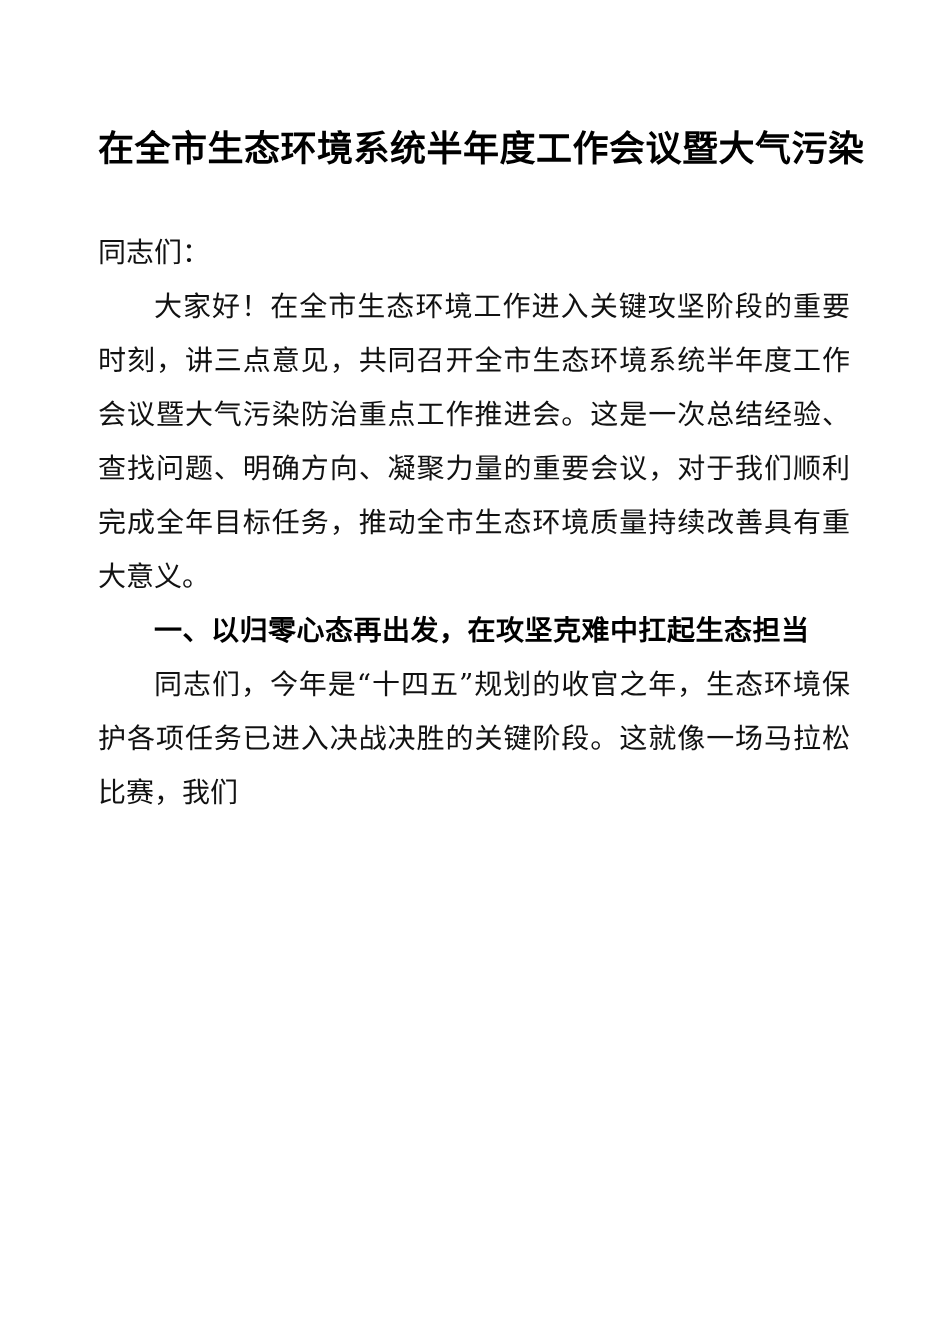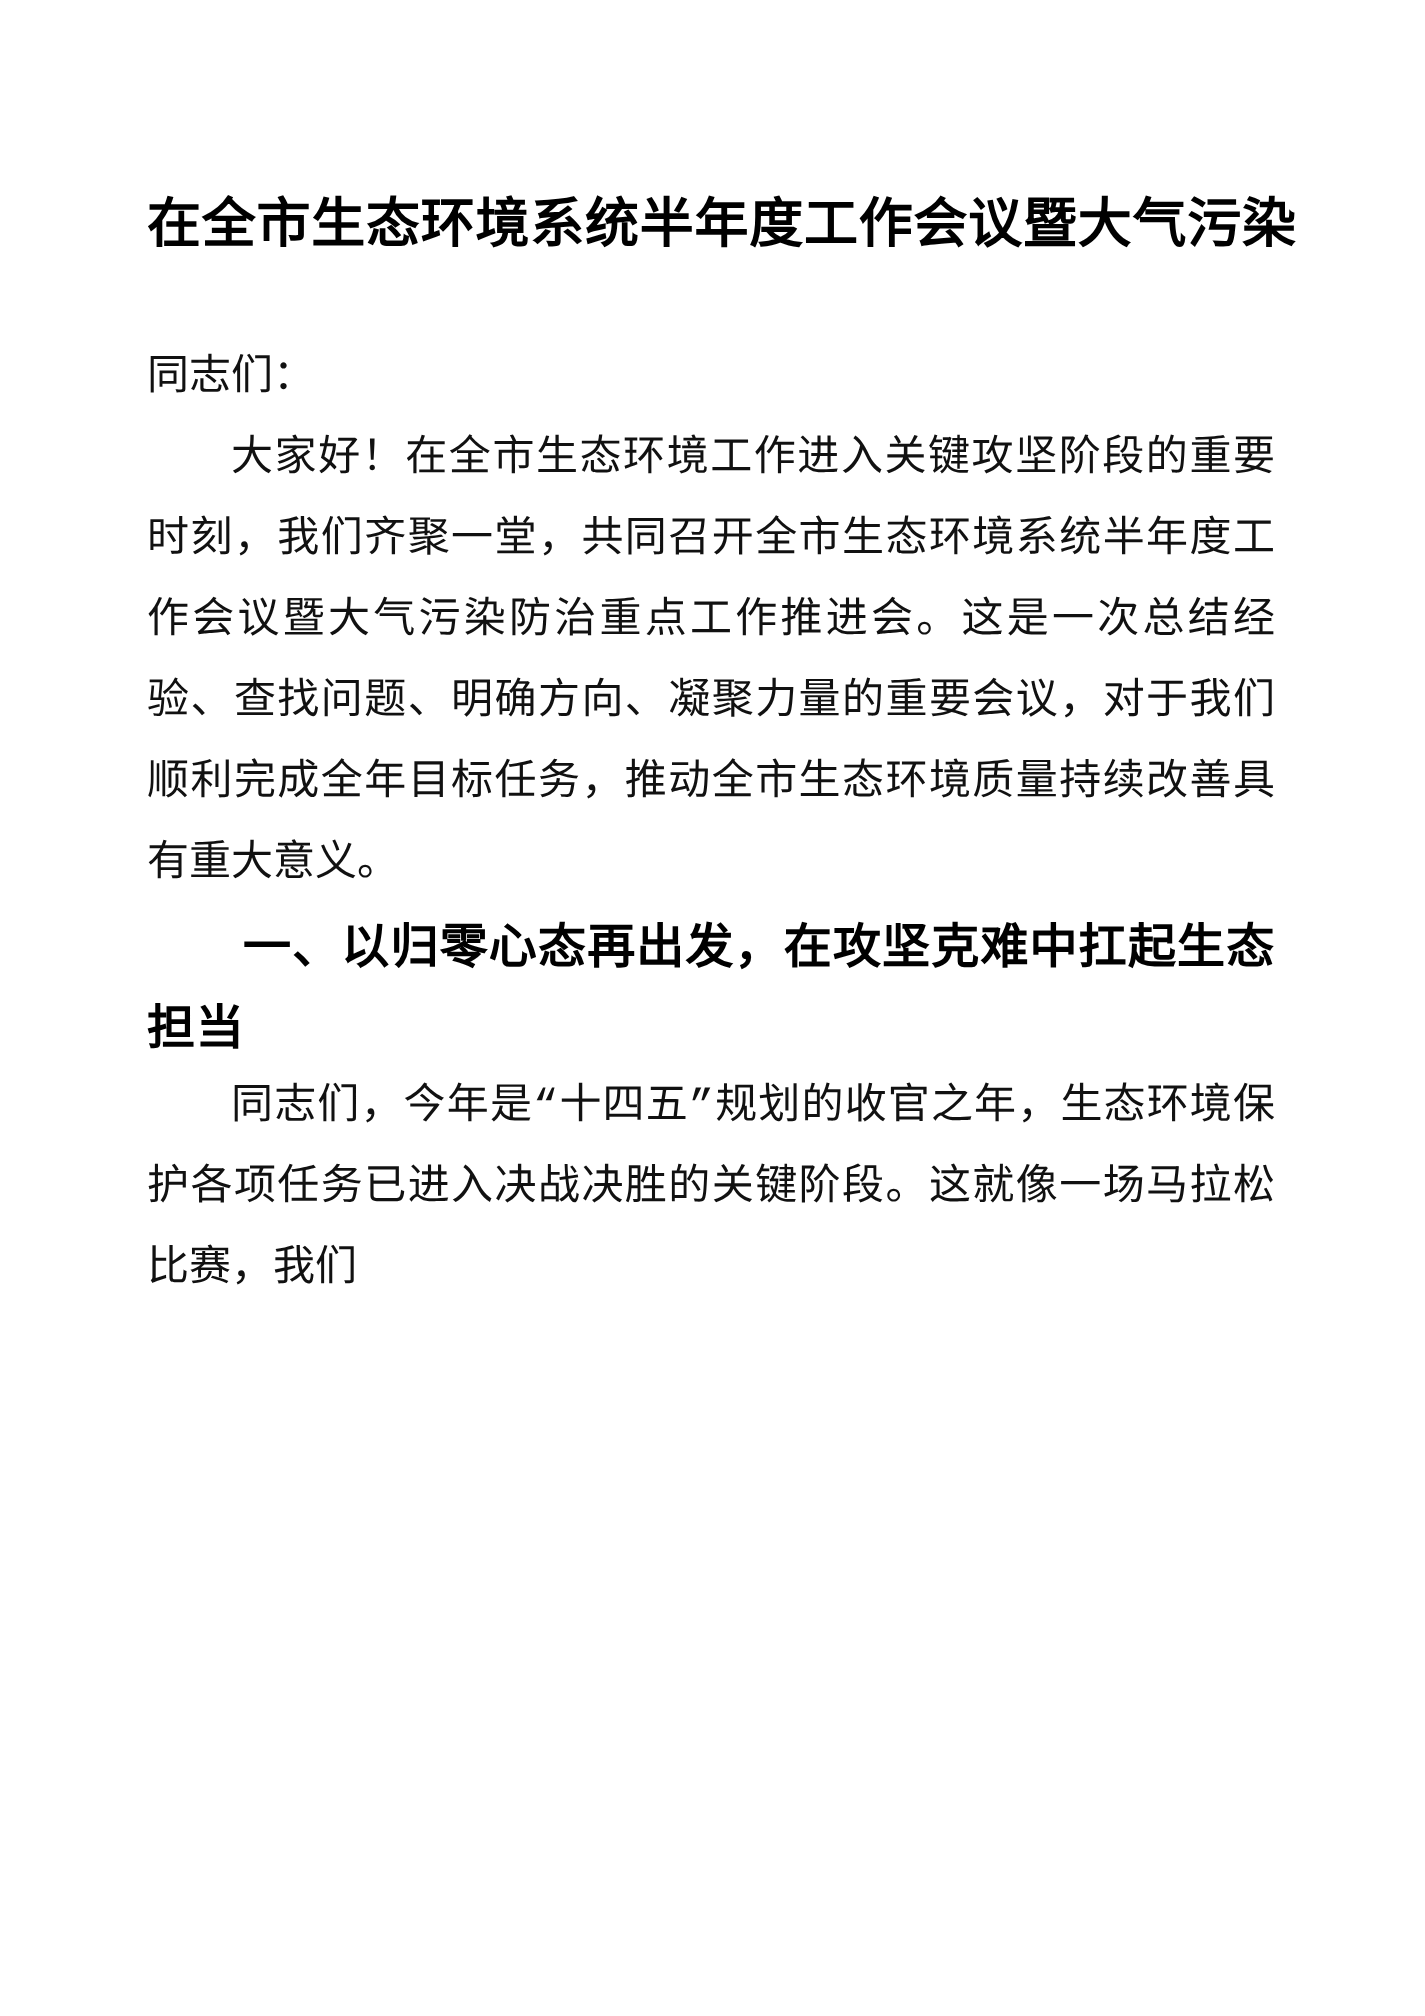--- a/index.html
+++ b/index.html
@@ -60,33 +60,32 @@
     line-height: 54px;
     color: #111111;
     text-align: justify;
     text-justify: inter-ideograph;
   }
 
   p.para {
     margin: 0;
     padding: 0;
     text-indent: 2em;
-    font-family: Liberation Mono, monospace;
   }
 
   p.para.salutation {
     text-indent: 0;
     margin-top: 36px;
   }
 
   h2.section-heading {
     margin: 0;
     padding: 0;
     font-family: "DejaVu Serif", "Liberation Serif", serif;
-    font-size: 32px;
+    font-size: 28px;
     line-height: 54px;
     font-weight: 700;
     color: #000000;
     text-indent: 2em;
     letter-spacing: 0.5px;
   }
 </style>
 </head>
 <body>
 
@@ -94,21 +93,21 @@
   <div class="content">
 
     <div class="doc-title">
       <span class="title-line-1">在全市生态环境系统半年度工作会议暨大气污染</span>
     </div>
 
     <div class="body-text">
 
       <p class="para salutation">同志们：</p>
 
-      <p class="para">大家好！在全市生态环境工作进入关键攻坚阶段的重要时刻，我们齐聚一堂，共同召开全市生态环境系统半年度工作会议暨大气污染防治重点工作推进会。这是一次总结经验、查找问题、明确方向、凝聚力量的重要会议，对于我们顺利完成全年目标任务，推动全市生态环境质量持续改善具有重大意义。</p>
+      <p class="para">大家好！在全市生态环境工作进入关键攻坚阶段的重要时刻，讲三点意见，共同召开全市生态环境系统半年度工作会议暨大气污染防治重点工作推进会。这是一次总结经验、查找问题、明确方向、凝聚力量的重要会议，对于我们顺利完成全年目标任务，推动全市生态环境质量持续改善具有重大意义。</p>
 
 
       <h2 class="section-heading">一、以归零心态再出发，在攻坚克难中扛起生态担当</h2>
 
       <p class="para">同志们，今年是“十四五”规划的收官之年，生态环境保护各项任务已进入决战决胜的关键阶段。这就像一场马拉松比赛，我们</p>
 
     </div>
   </div>
 </div>
 

